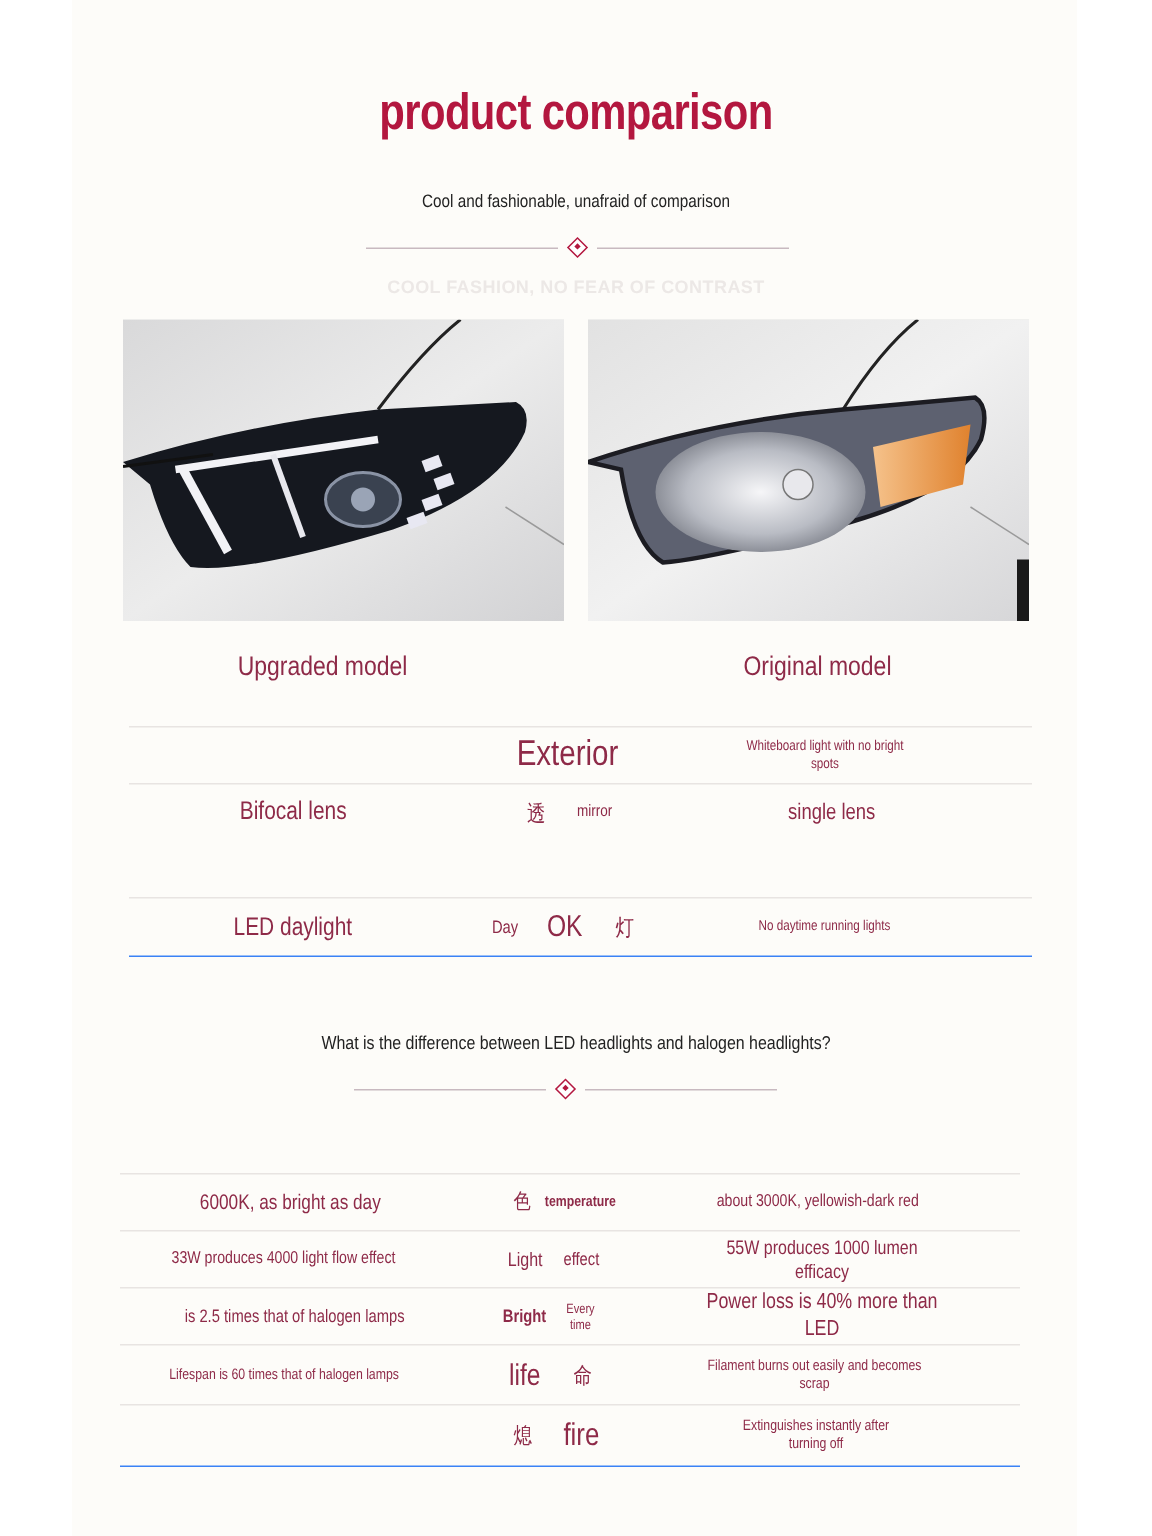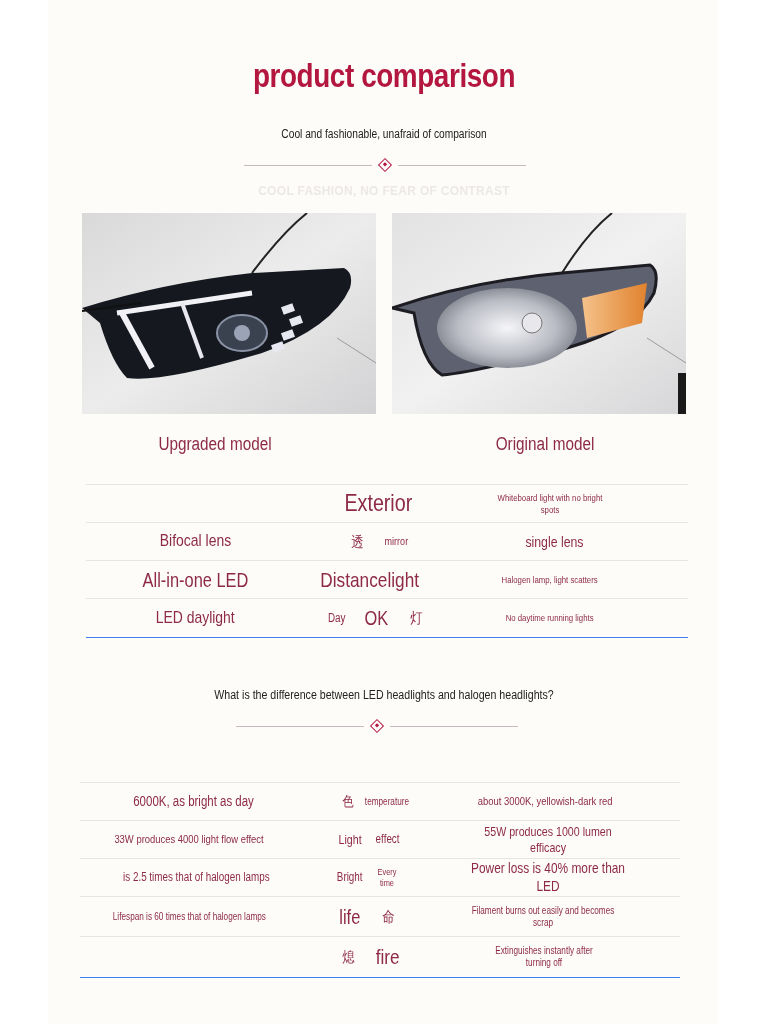--- a/index.html
+++ b/index.html
@@ -115,34 +115,20 @@
     <div class="cell cjk" style="left:256px; width:30px; font-size:15px;">
         <span>透</span>
       </div>
     <div class="cell" style="left:290px; width:40px; font-size:11px;">
         <span>mirror</span>
       </div>
     <div class="cell" style="left:400px; width:136px; font-size:15px;">
         <span>single lens</span>
       </div>
   </div>
-  <div class="row" style="top:76px; height:38px;">
-    <div class="cell" style="left:0; width:218px; font-size:20px;">
-        <span>All-in-one LED</span>
-      </div>
-    <div class="cell" style="left:228px; width:80px; font-size:21px;">
-        <span>Distance</span>
-      </div>
-    <div class="cell" style="left:292px; width:50px; font-size:21px;">
-        <span>light</span>
-      </div>
-    <div class="cell" style="left:400px; width:128px; font-size:9.5px;">
-        <span>Halogen lamp, light scatters</span>
-      </div>
-  </div>
   <div class="row last" style="top:114px; height:40px;">
     <div class="cell" style="left:0; width:218px; font-size:17px;">
         <span>LED daylight</span>
       </div>
     <div class="cell" style="left:236px; width:30px; font-size:12px;">
         <span>Day</span>
       </div>
     <div class="cell" style="left:274px; width:32px; font-size:20px;">
         <span>OK</span>
       </div>
@@ -163,21 +149,21 @@
 </div>
 
 <div class="table" style="left:80px; top:782px; width:600px; height:196px;">
   <div class="row" style="top:0; height:38px;">
     <div class="cell" style="left:10px; width:208px; font-size:14px;justify-content:center;">
         <span>6000K, as bright as day</span>
       </div>
     <div class="cell cjk" style="left:256px; width:24px; font-size:14px;">
         <span>色</span>
       </div>
-    <div class="cell" style="left:278px; width:58px; font-size:10px;">
+    <div class="cell" style="left:278px; width:58px; font-size:10px;font-weight:bold;">
         <span>temperature</span>
       </div>
     <div class="cell" style="left:380px; width:170px; font-size:11.5px;">
         <span>about 3000K, yellowish-dark red</span>
       </div>
   </div>
   <div class="row" style="top:38px; height:38px;">
     <div class="cell" style="left:0; width:218px; font-size:11.5px;">
         <span>33W produces 4000 light flow effect</span>
       </div>
@@ -188,21 +174,21 @@
         <span>effect</span>
       </div>
     <div class="cell" style="left:370px; width:196px; font-size:13px;">
         <span>55W produces 1000 lumen efficacy</span>
       </div>
   </div>
   <div class="row" style="top:76px; height:38px;">
     <div class="cell" style="left:10px; width:212px; font-size:12px;">
         <span>is 2.5 times that of halogen lamps</span>
       </div>
-    <div class="cell" style="left:252px; width:36px; font-size:12px;">
+    <div class="cell" style="left:252px; width:36px; font-size:12px;font-weight:bold;">
         <span>Bright</span>
       </div>
     <div class="cell" style="left:292px; width:30px; font-size:9px;">
         <span style="width:24px;">Every time</span>
       </div>
     <div class="cell" style="left:360px; width:216px; font-size:14.5px;text-align:center;">
         <span>Power loss is 40% more than LED</span>
       </div>
   </div>
   <div class="row" style="top:114px; height:40px;">

